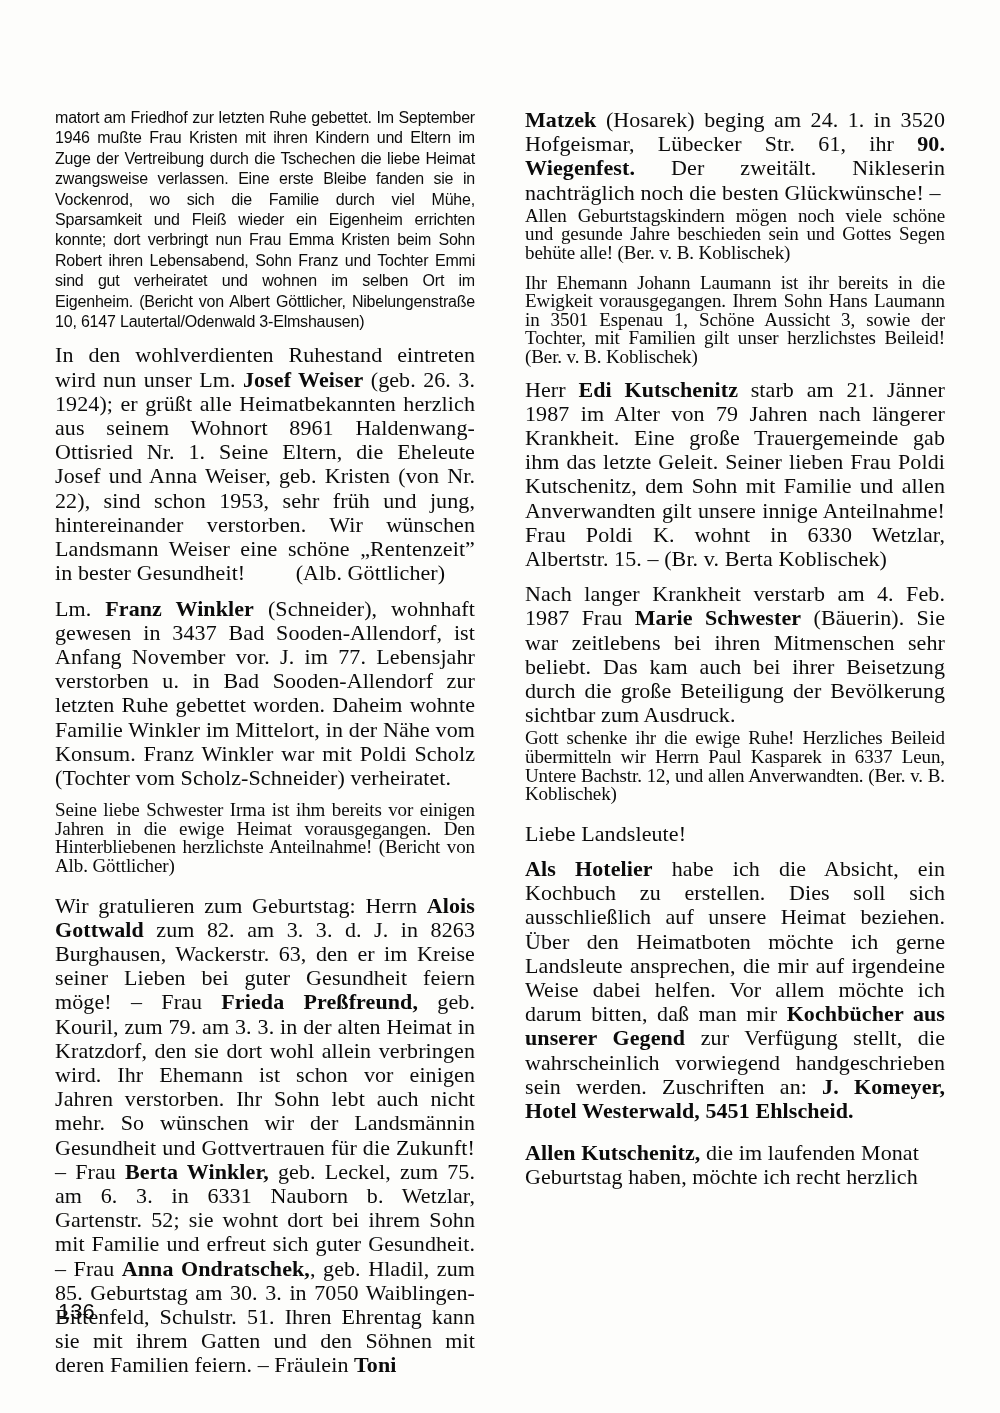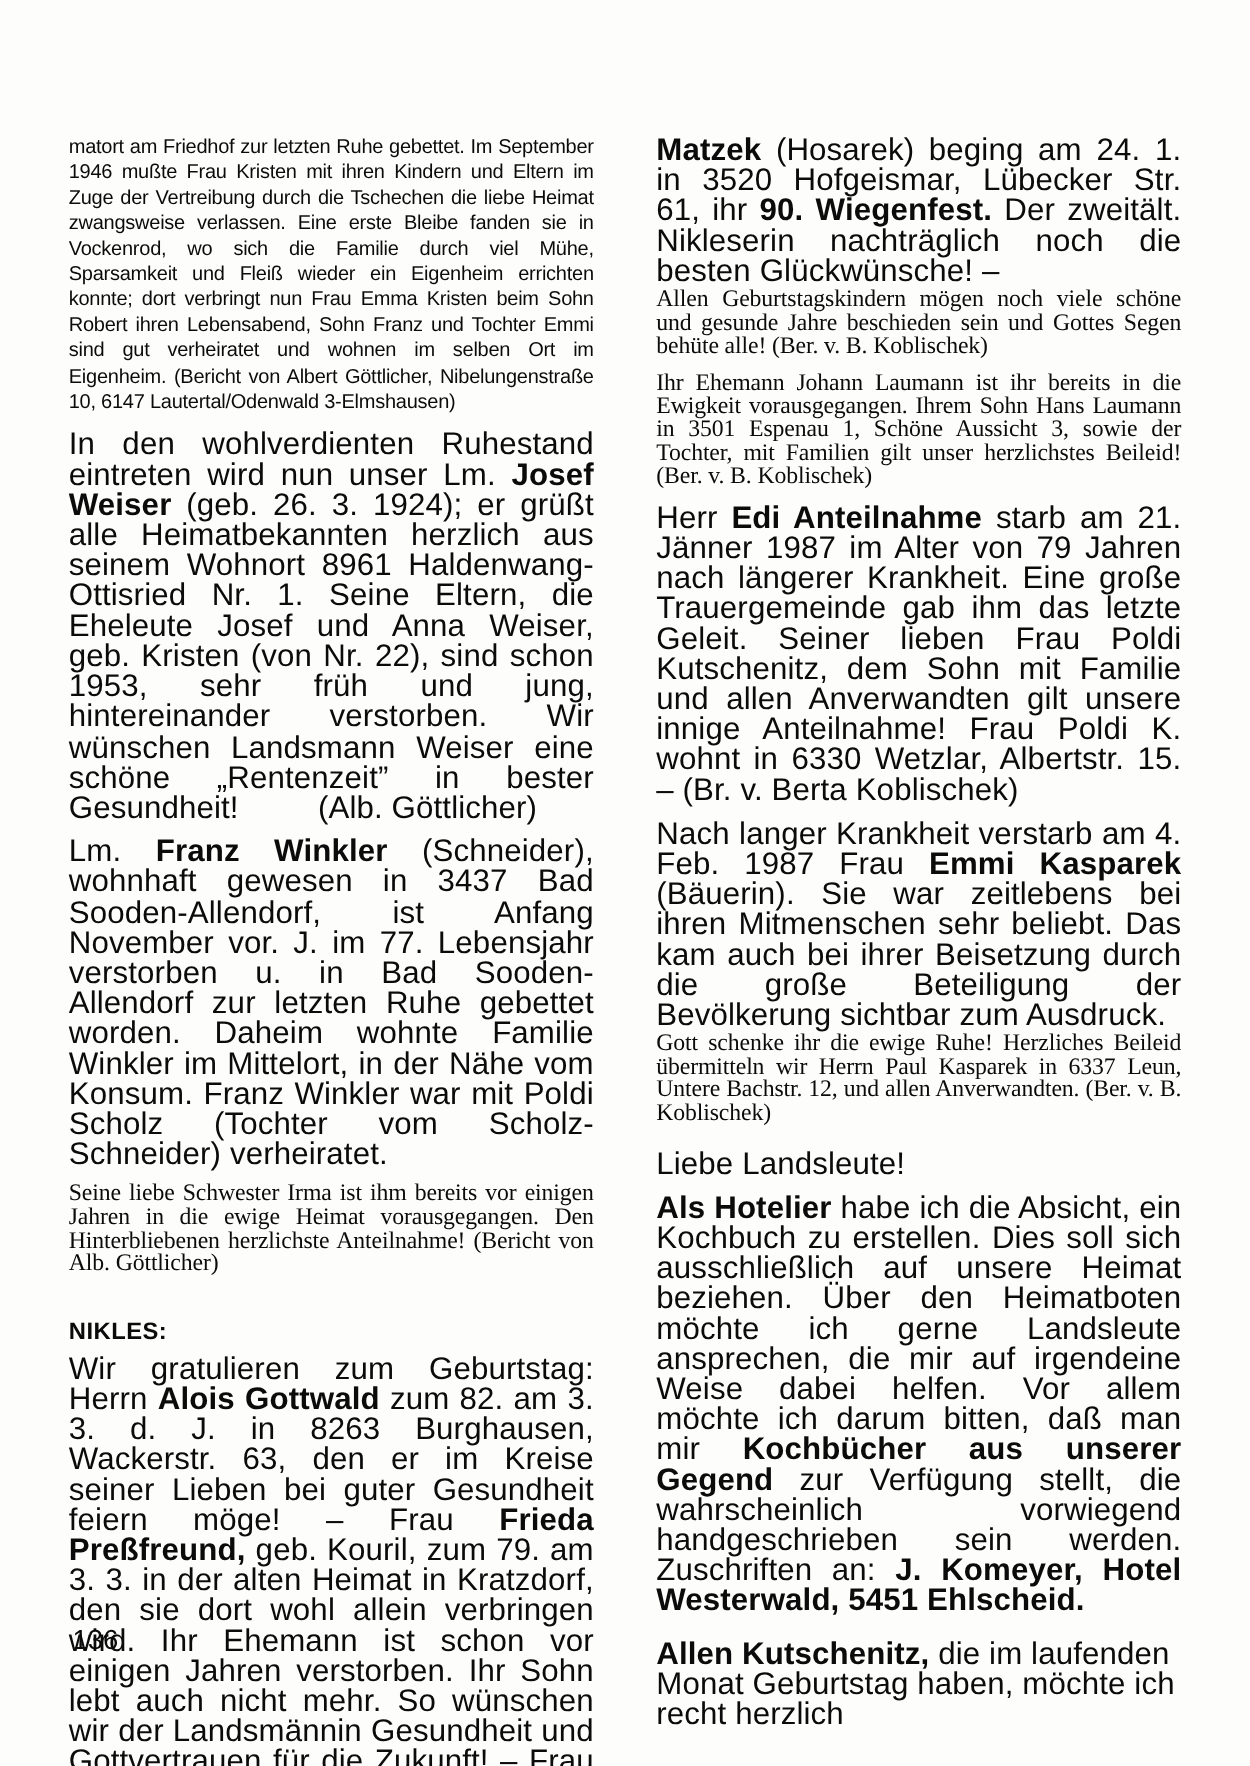--- a/index.html
+++ b/index.html
@@ -27,22 +27,22 @@
     width: 420px;
   }
   
   p {
     margin: 0 0 2px 0;
     text-align: justify;
     color: #0b0b0b;
   }
   
   .big {
-    font-family: Liberation Sans, sans-serif;
-    font-size: 25px;
+    font-family: Liberation Serif, serif;
+    font-size: 22px;
     line-height: 24.2px;
     letter-spacing: 0.1px;
   }
   
   .small {
     font-family: Liberation Serif, serif;
     font-size: 19px;
     line-height: 18.6px;
     letter-spacing: -0.1px;
   }
@@ -82,33 +82,32 @@
 
     <div class="col">
       <p class="msans">matort am Friedhof zur letzten Ruhe gebettet. Im September 1946 mußte Frau Kristen mit ihren Kindern und Eltern im Zuge der Vertreibung durch die Tschechen die liebe Heimat zwangsweise verlassen. Eine erste Bleibe fanden sie in Vockenrod, wo sich die Familie durch viel Mühe, Sparsamkeit und Fleiß wieder ein Eigenheim errichten konnte; dort verbringt nun Frau Emma Kristen beim Sohn Robert ihren Lebensabend, Sohn Franz und Tochter Emmi sind gut verheiratet und wohnen im selben Ort im Eigenheim. (Bericht von Albert Göttlicher, Nibelungenstraße 10, 6147 Lautertal/Odenwald 3-Elmshausen)</p>
       <div class="gap"></div>
       <p class="big">In den wohlverdienten Ruhestand eintreten wird nun unser Lm. <b>Josef Weiser</b> (geb. 26. 3. 1924); er grüßt alle Heimatbekannten herzlich aus seinem Wohnort 8961 Haldenwang-Ottisried Nr. 1. Seine Eltern, die Eheleute Josef und Anna Weiser, geb. Kristen (von Nr. 22), sind schon 1953, sehr früh und jung, hintereinander verstorben. Wir wünschen Landsmann Weiser eine schöne „Rentenzeit” in bester Gesundheit! &nbsp;&nbsp;&nbsp;&nbsp;&nbsp;&nbsp;&nbsp;&nbsp;(Alb. Göttlicher)</p>
       <div class="gap"></div>
       <p class="big">Lm. <b>Franz Winkler</b> (Schneider), wohnhaft gewesen in 3437 Bad Sooden-Allendorf, ist Anfang November vor. J. im 77. Lebensjahr verstorben u. in Bad Sooden-Allendorf zur letzten Ruhe gebettet worden. Daheim wohnte Familie Winkler im Mittelort, in der Nähe vom Konsum. Franz Winkler war mit Poldi Scholz (Tochter vom Scholz-Schneider) verheiratet.</p>
       <div class="gap"></div>
       <p class="small">Seine liebe Schwester Irma ist ihm bereits vor einigen Jahren in die ewige Heimat vorausgegangen. Den Hinterbliebenen herzlichste Anteilnahme! (Bericht von Alb. Göttlicher)</p>
       <div class="gap-lg"></div>
-      <p class="heading">NIKLES:</p>
       <p class="big">Wir gratulieren zum Geburtstag: Herrn <b>Alois Gottwald</b> zum 82. am 3. 3. d. J. in 8263 Burghausen, Wackerstr. 63, den er im Kreise seiner Lieben bei guter Gesundheit feiern möge! – Frau <b>Frieda Preßfreund,</b> geb. Kouril, zum 79. am 3. 3. in der alten Heimat in Kratzdorf, den sie dort wohl allein verbringen wird. Ihr Ehemann ist schon vor einigen Jahren verstorben. Ihr Sohn lebt auch nicht mehr. So wünschen wir der Landsmännin Gesundheit und Gottvertrauen für die Zukunft! – Frau <b>Berta Winkler,</b> geb. Leckel, zum 75. am 6. 3. in 6331 Nauborn b. Wetzlar, Gartenstr. 52; sie wohnt dort bei ihrem Sohn mit Familie und erfreut sich guter Gesundheit. – Frau <b>Anna Ondratschek,</b>, geb. Hladil, zum 85. Geburtstag am 30. 3. in 7050 Waiblingen-Bittenfeld, Schulstr. 51. Ihren Ehrentag kann sie mit ihrem Gatten und den Söhnen mit deren Familien feiern. – Fräulein <b>Toni</b></p>
     </div>
 
     <div class="col">
       <p class="big"><b>Matzek</b> (Hosarek) beging am 24. 1. in 3520 Hofgeismar, Lübecker Str. 61, ihr <b>90. Wiegenfest.</b> Der zweitält. Nikleserin nachträglich noch die besten Glückwünsche! –</p>
       <p class="small">Allen Geburtstagskindern mögen noch viele schöne und gesunde Jahre beschieden sein und Gottes Segen behüte alle! (Ber. v. B. Koblischek)</p>
       <div class="gap"></div>
       <p class="small">Ihr Ehemann Johann Laumann ist ihr bereits in die Ewigkeit vorausgegangen. Ihrem Sohn Hans Laumann in 3501 Espenau 1, Schöne Aussicht 3, sowie der Tochter, mit Familien gilt unser herzlichstes Beileid! (Ber. v. B. Koblischek)</p>
       <div class="gap"></div>
-      <p class="big">Herr <b>Edi Anteilnahme</b> starb am 21. Jänner 1987 im Alter von 79 Jahren nach längerer Krankheit. Eine große Trauergemeinde gab ihm das letzte Geleit. Seiner lieben Frau Poldi Kutschenitz, dem Sohn mit Familie und allen Anverwandten gilt unsere innige Anteilnahme! Frau Poldi K. wohnt in 6330 Wetzlar, Albertstr. 15. – (Br. v. Berta Koblischek)</p>
+      <p class="big">Herr <b>Edi Kutschenitz</b> starb am 21. Jänner 1987 im Alter von 79 Jahren nach längerer Krankheit. Eine große Trauergemeinde gab ihm das letzte Geleit. Seiner lieben Frau Poldi Kutschenitz, dem Sohn mit Familie und allen Anverwandten gilt unsere innige Anteilnahme! Frau Poldi K. wohnt in 6330 Wetzlar, Albertstr. 15. – (Br. v. Berta Koblischek)</p>
       <div class="gap"></div>
-      <p class="big">Nach langer Krankheit verstarb am 4. Feb. 1987 Frau <b>Emmi Kasparek</b> (Bäuerin). Sie war zeitlebens bei ihren Mitmenschen sehr beliebt. Das kam auch bei ihrer Beisetzung durch die große Beteiligung der Bevölkerung sichtbar zum Ausdruck.</p>
+      <p class="big">Nach langer Krankheit verstarb am 4. Feb. 1987 Frau <b>Marie Schwester</b> (Bäuerin). Sie war zeitlebens bei ihren Mitmenschen sehr beliebt. Das kam auch bei ihrer Beisetzung durch die große Beteiligung der Bevölkerung sichtbar zum Ausdruck.</p>
       <p class="small">Gott schenke ihr die ewige Ruhe! Herzliches Beileid übermitteln wir Herrn Paul Kasparek in 6337 Leun, Untere Bachstr. 12, und allen Anverwandten. (Ber. v. B. Koblischek)</p>
       <div class="gap-lg"></div>
       <p class="big">Liebe Landsleute!</p>
       <div class="gap"></div>
       <p class="big"><b>Als Hotelier</b> habe ich die Absicht, ein Kochbuch zu erstellen. Dies soll sich ausschließlich auf unsere Heimat beziehen. Über den Heimatboten möchte ich gerne Landsleute ansprechen, die mir auf irgendeine Weise dabei helfen. Vor allem möchte ich darum bitten, daß man mir <b>Kochbücher aus unserer Gegend</b> zur Verfügung stellt, die wahrscheinlich vorwiegend handgeschrieben sein werden. Zuschriften an: <b>J. Komeyer, Hotel Westerwald, 5451 Ehlscheid.</b></p>
       <div class="gap-lg"></div>
       <p class="big lastline"><b>Allen Kutschenitz,</b> die im laufenden Monat Geburtstag haben, möchte ich recht herzlich</p>
     </div>
 
   </div>

